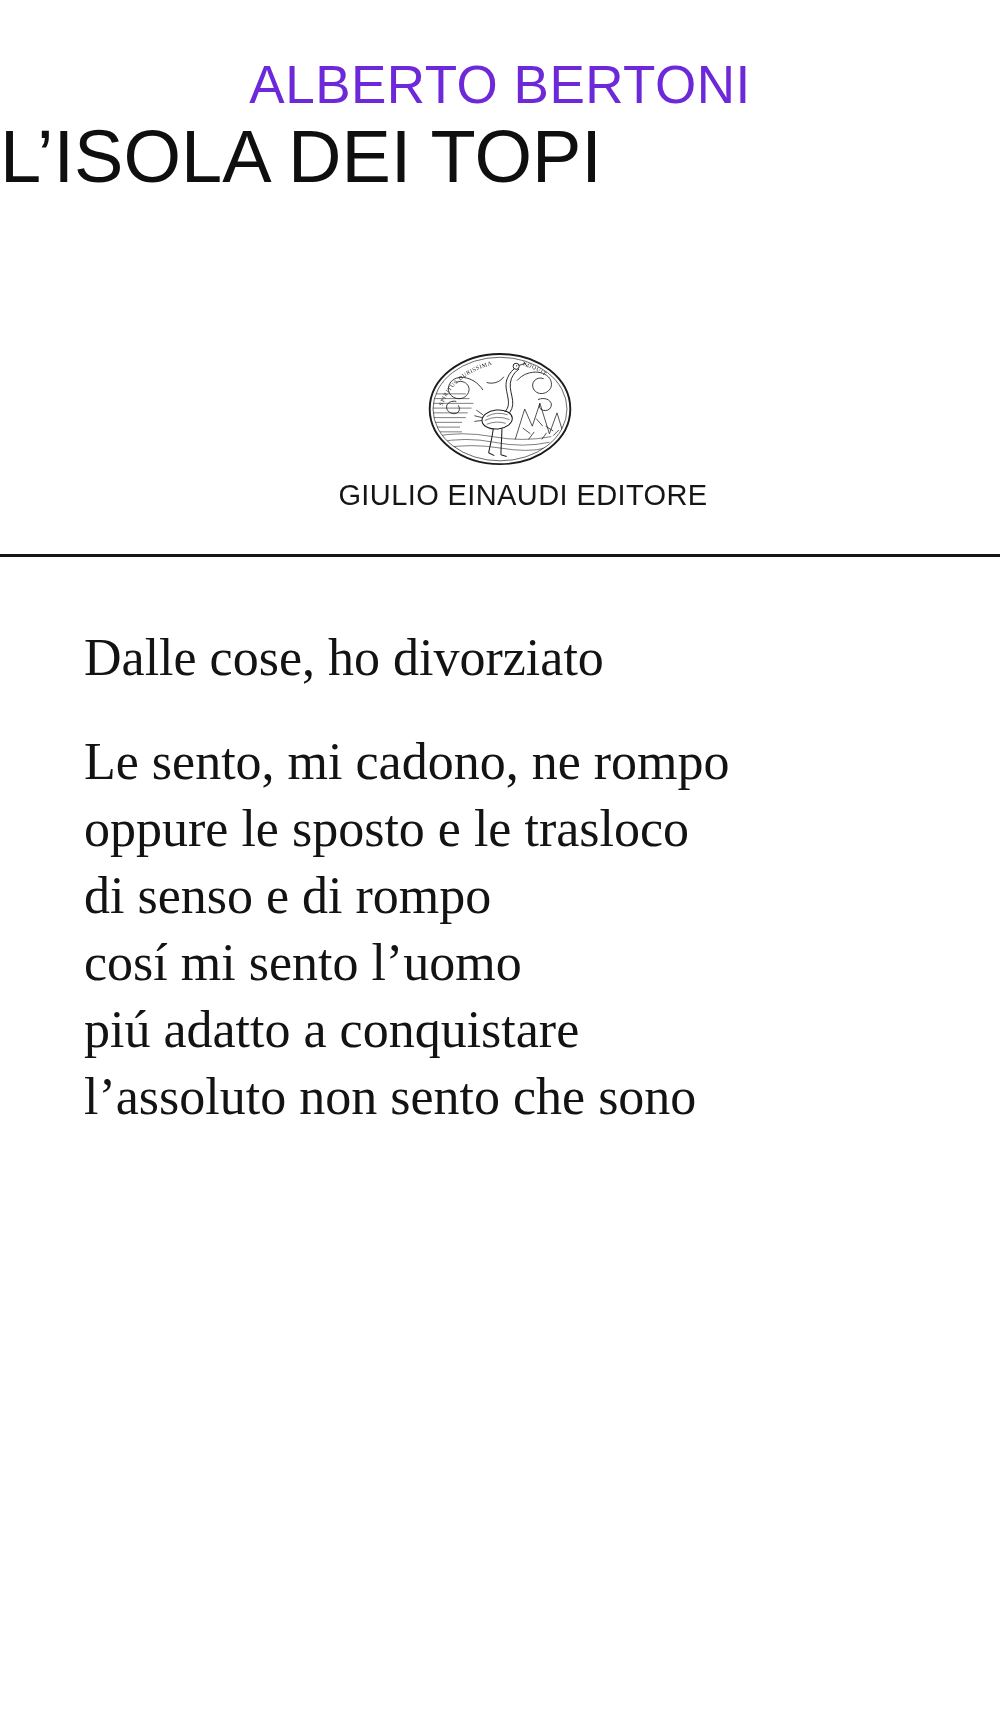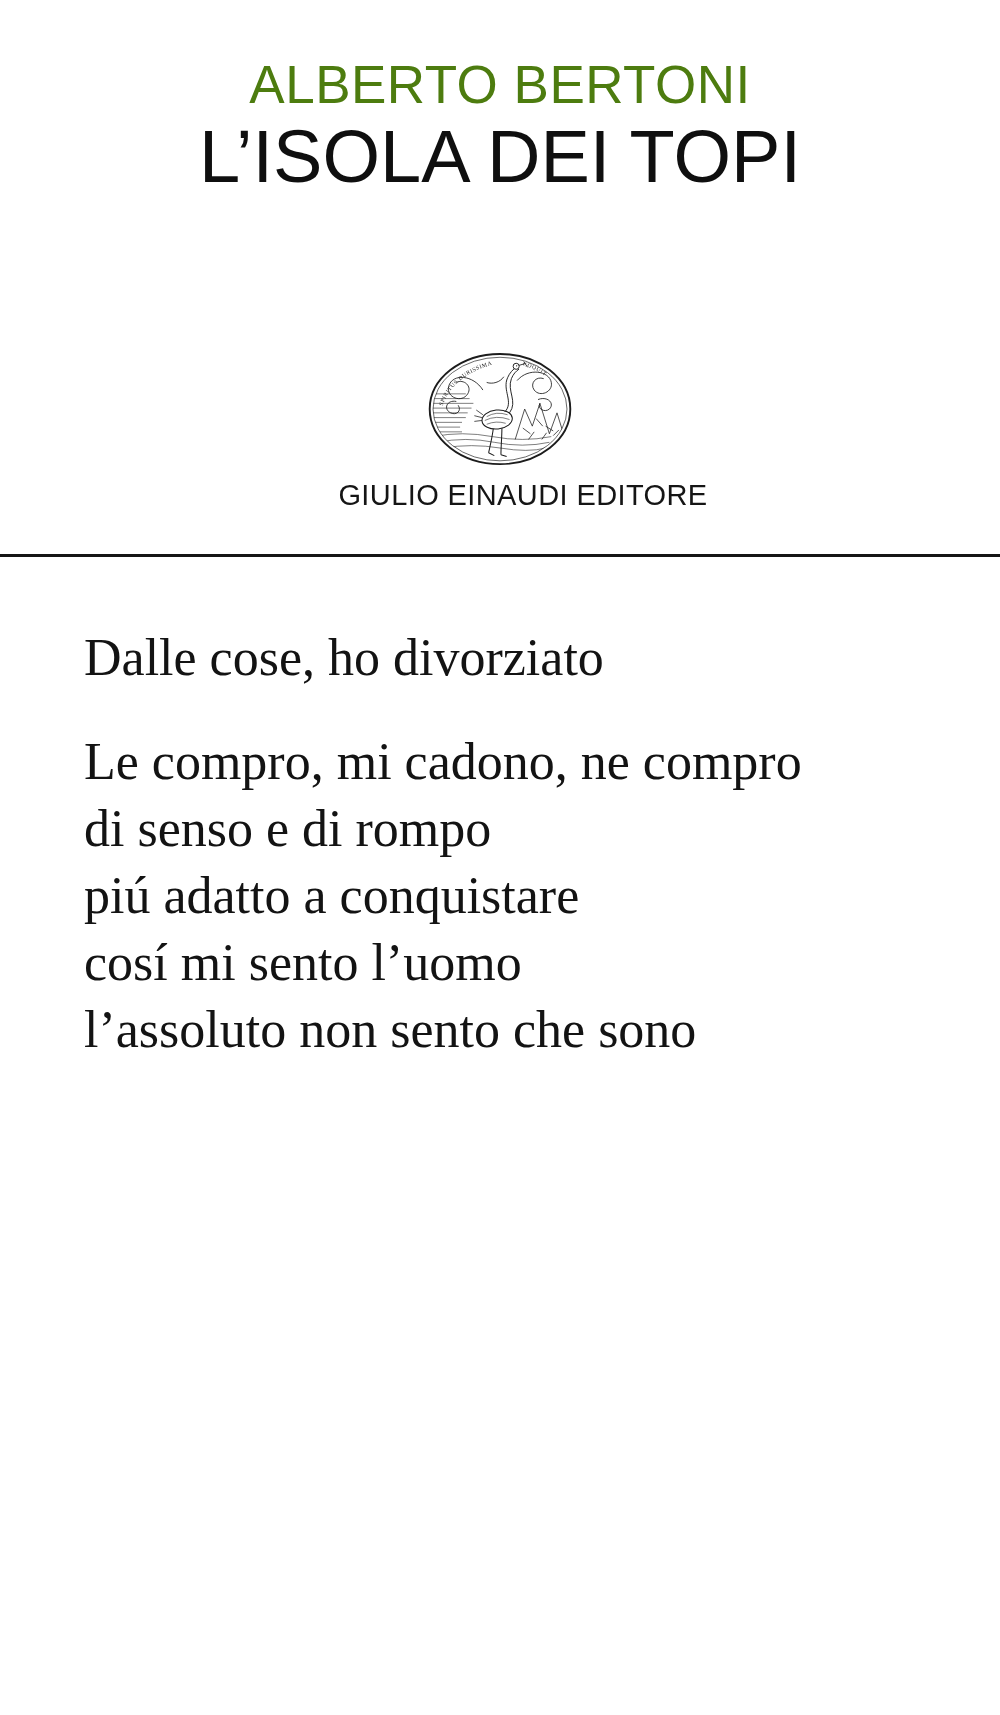--- a/index.html
+++ b/index.html
@@ -13,26 +13,26 @@
     overflow: hidden;
   }
   .author {
     position: absolute;
     top: 58px; left: 0; right: 0;
     text-align: center;
     font-size: 53px;
     line-height: 1.0;
     letter-spacing: 0.5px;
     font-weight: 400;
-    color: #4d7c0f;
+    color: #6d28d9;
   }
   .title {
     position: absolute;
     top: 120px; left: 0; right: 0;
-    text-align: center;
+    text-align: left;
     font-size: 74px;
     line-height: 1.0;
     font-weight: 400;
     color: #0f0f0f;
   }
   .logo-wrap {
     position: absolute;
     top: 348px; left: 0; right: 0;
     display: flex;
     justify-content: center;
@@ -146,21 +146,22 @@
 
   <div class="publisher">GIULIO EINAUDI EDITORE</div>
 
   <div class="rule"></div>
 
   <div class="poem">
       <div class="stanza">
         <div class="poem-line">Dalle cose, ho divorziato</div>
       </div>
       <div class="stanza">
-        <div class="poem-line">Le compro, mi cadono, ne compro</div>
+        <div class="poem-line">Le sento, mi cadono, ne rompo</div>
+        <div class="poem-line">oppure le sposto e le trasloco</div>
         <div class="poem-line">di senso e di rompo</div>
+        <div class="poem-line">cosí mi sento l’uomo</div>
         <div class="poem-line">piú adatto a conquistare</div>
-        <div class="poem-line">cosí mi sento l’uomo</div>
         <div class="poem-line">l’assoluto non sento che sono</div>
       </div>
     </div>
 
 </div>
 
 </body></html>

